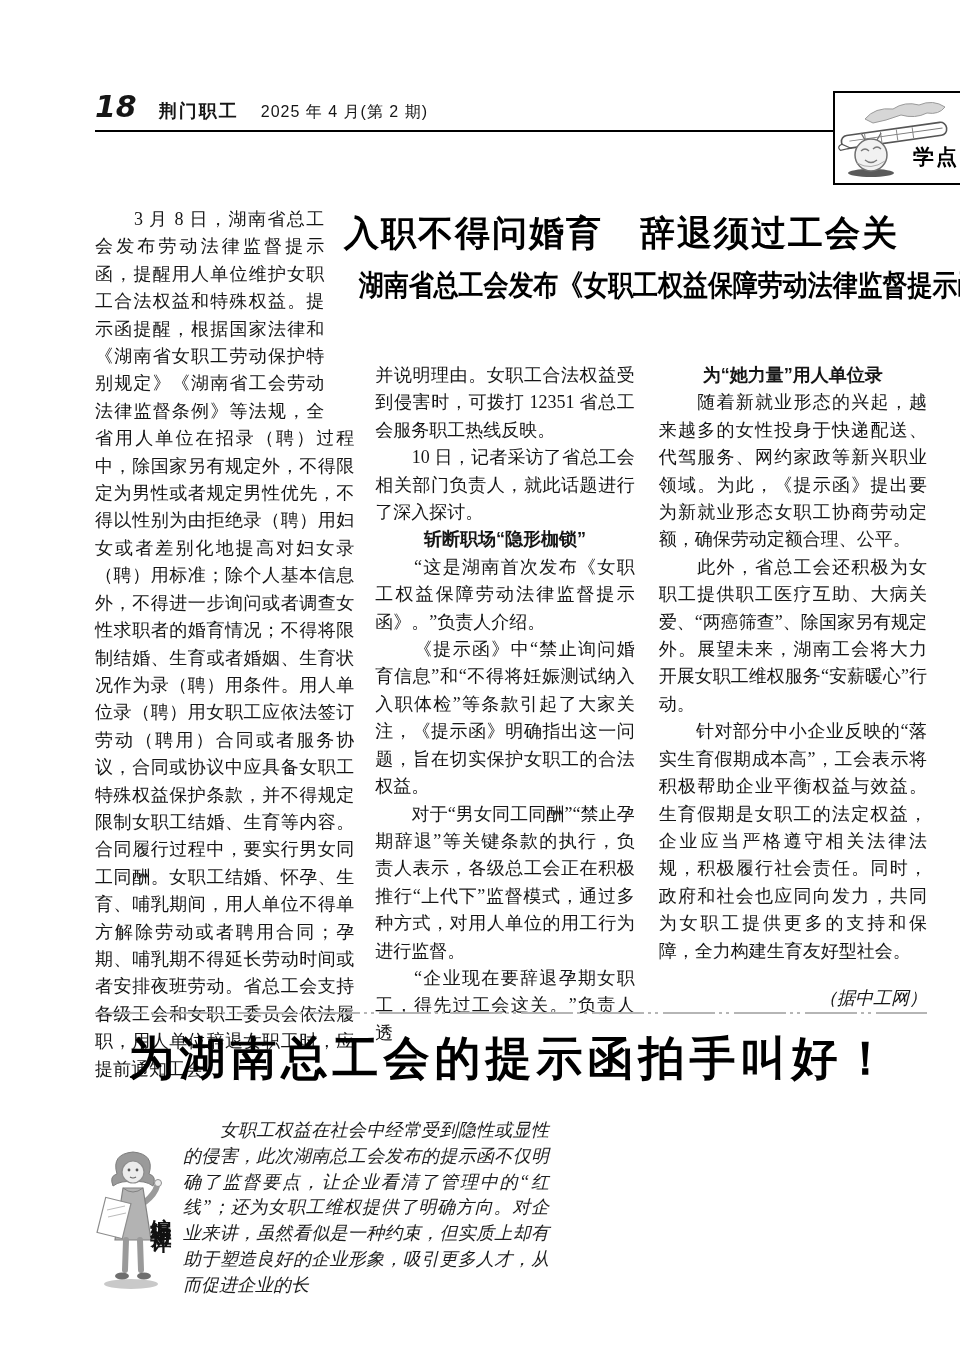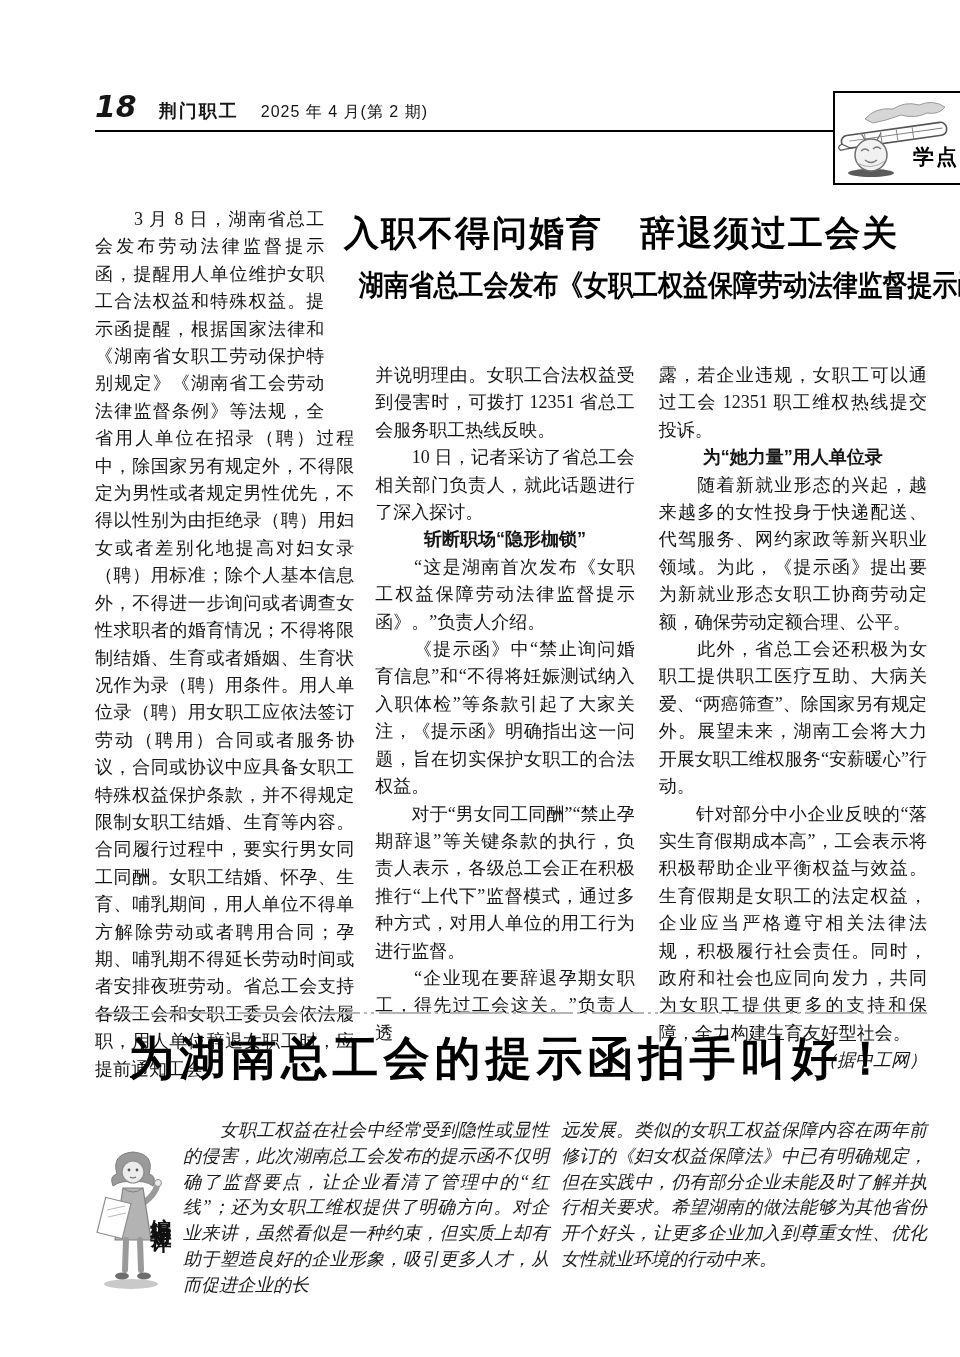--- a/index.html
+++ b/index.html
@@ -58,21 +58,21 @@
     text-align: justify; text-justify: inter-ideograph;
   }
   .col1 { width: 262px; margin-right: 21px; padding-top: 8px; }
   .col2 { width: 262px; margin-right: 24px; padding-top: 164px; }
   .col3 { width: 271px; padding-top: 164px; }
   .hl-spacer { float: right; width: 30px; height: 218px; }
   .subhead {
     font-family: "Liberation Sans", "DejaVu Sans", sans-serif;
     font-weight: bold; text-align: center !important; font-size: 18.5px;
   }
-  .credit { float: right; font-style: italic; }
+  .credit { float: right; font-style: italic; margin-top: 20px; }
 
   
   .dash-dot-rule {
     position: absolute; left: 95px; top: 1012px; width: 832px; height: 2px;
     background: repeating-linear-gradient(90deg,
       #b5b5b5 0px,  #b5b5b5 52px,
       transparent 52px, transparent 56px,
       #b5b5b5 56px, #b5b5b5 59px,
       transparent 59px, transparent 63px,
       #b5b5b5 63px, #b5b5b5 66px,
@@ -161,21 +161,20 @@
         <p>并说明理由。女职工合法权益受到侵害时，可拨打 12351 省总工会服务职工热线反映。</p>
         <p>　　10 日，记者采访了省总工会相关部门负责人，就此话题进行了深入探讨。</p>
         <div class="subhead">斩断职场“隐形枷锁”</div>
         <p>　　“这是湖南首次发布《女职工权益保障劳动法律监督提示函》。”负责人介绍。</p>
         <p>　　《提示函》中“禁止询问婚育信息”和“不得将妊娠测试纳入入职体检”等条款引起了大家关注，《提示函》明确指出这一问题，旨在切实保护女职工的合法权益。</p>
         <p>　　对于“男女同工同酬”“禁止孕期辞退”等关键条款的执行，负责人表示，各级总工会正在积极推行“上代下”监督模式，通过多种方式，对用人单位的用工行为进行监督。</p>
         <p>　　“企业现在要辞退孕期女职工，得先过工会这关。”负责人透</p>
       </div>
 
       <div class="col col3">
-        <p>露，若企业违规，女职工可以通过工会 12351 职工维权热线提交投诉。</p>
         <div class="subhead">为“她力量”用人单位录</div>
         <p>　　随着新就业形态的兴起，越来越多的女性投身于快递配送、代驾服务、网约家政等新兴职业领域。为此，《提示函》提出要为新就业形态女职工协商劳动定额，确保劳动定额合理、公平。</p>
         <p>　　此外，省总工会还积极为女职工提供职工医疗互助、大病关爱、“两癌筛查”、除国家另有规定外。展望未来，湖南工会将大力开展女职工维权服务“安薪暖心”行动。</p>
         <p><span>　　针对部分中小企业反映的“落实生育假期成本高”，工会表示将积极帮助企业平衡权益与效益。生育假期是女职工的法定权益，企业应当严格遵守相关法律法规，积极履行社会责任。同时，政府和社会也应同向发力，共同为女职工提供更多的支持和保障，全力构建生育友好型社会。</span><span class="credit">（据中工网）</span></p>
       </div>
 
     </div>
   </div>
 
   <div class="dash-dot-rule"></div>
@@ -210,18 +209,17 @@
 
             <path d="M31,96 L30,126 M45,96 L46,126" stroke="#9a9a9a" stroke-width="6" stroke-linecap="round"></path>
             <ellipse cx="27" cy="132" rx="7" ry="3.5" fill="#6f6f6f"></ellipse>
             <ellipse cx="49" cy="132" rx="7" ry="3.5" fill="#6f6f6f"></ellipse>
           </svg>
         </span>
         <div class="editor-label">编辑短评</div>
       </div>
 
       <div class="comment-col left">　　女职工权益在社会中经常受到隐性或显性的侵害，此次湖南总工会发布的提示函不仅明确了监督要点，让企业看清了管理中的“红线”；还为女职工维权提供了明确方向。对企业来讲，虽然看似是一种约束，但实质上却有助于塑造良好的企业形象，吸引更多人才，从而促进企业的长</div>
-      <div class="comment-col right">远发展。类似的女职工权益保障内容在两年前修订的《妇女权益保障法》中已有明确规定，但在实践中，仍有部分企业未能及时了解并执行相关要求。希望湖南的做法能够为其他省份开个好头，让更多企业加入到尊重女性、优化女性就业环境的行动中来。</div>
 
     </div>
   </div>
 
 </div>
 
 </body></html>

